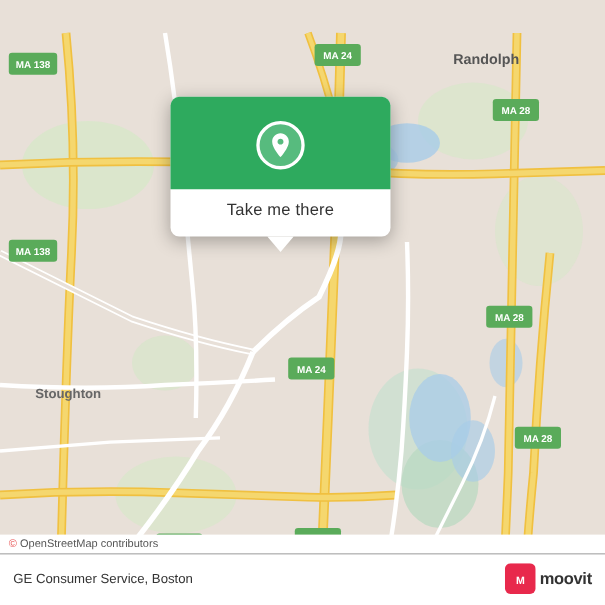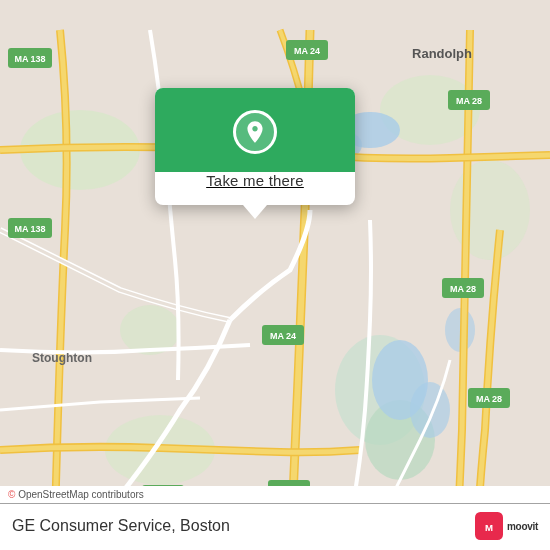--- a/index.html
+++ b/index.html
@@ -58,25 +58,24 @@
       border-radius: 50%;
       border: 3px solid white;
       display: flex;
       align-items: center;
       justify-content: center;
       background: rgba(255,255,255,0.2);
     }
 
     #popup-button-area {
       width: 100%;
-      padding: 0 18px 16px 18px;
+      padding: 10px 18px 16px 18px;
       display: flex;
       align-items: flex-start;
       justify-content: center;
-      text-decoration: underline;
     }
 
     #take-me-there-btn {
       font-size: 15px;
       color: #333;
       font-weight: 500;
       background: none;
       border: none;
       cursor: pointer;
       letter-spacing: 0.2px;
@@ -118,38 +117,38 @@
     }
 
     #bottom-info {
       padding: 8px 12px 10px 12px;
       display: flex;
       align-items: center;
       justify-content: space-between;
     }
 
     #place-info {
-      font-size: 16px;
+      font-size: 12px;
       color: #333;
       font-weight: 500;
     }
 
     #moovit-logo {
       display: flex;
       align-items: center;
       gap: 4px;
     }
 
     #moovit-icon {
       width: 28px;
       height: 28px;
     }
 
     #moovit-text {
-      font-size: 10px;
+      font-size: 15px;
       color: #333;
       font-weight: 600;
       letter-spacing: -0.3px;
     }
   </style>
 </head>
 <body>
 
 <div id="map-container">
 

